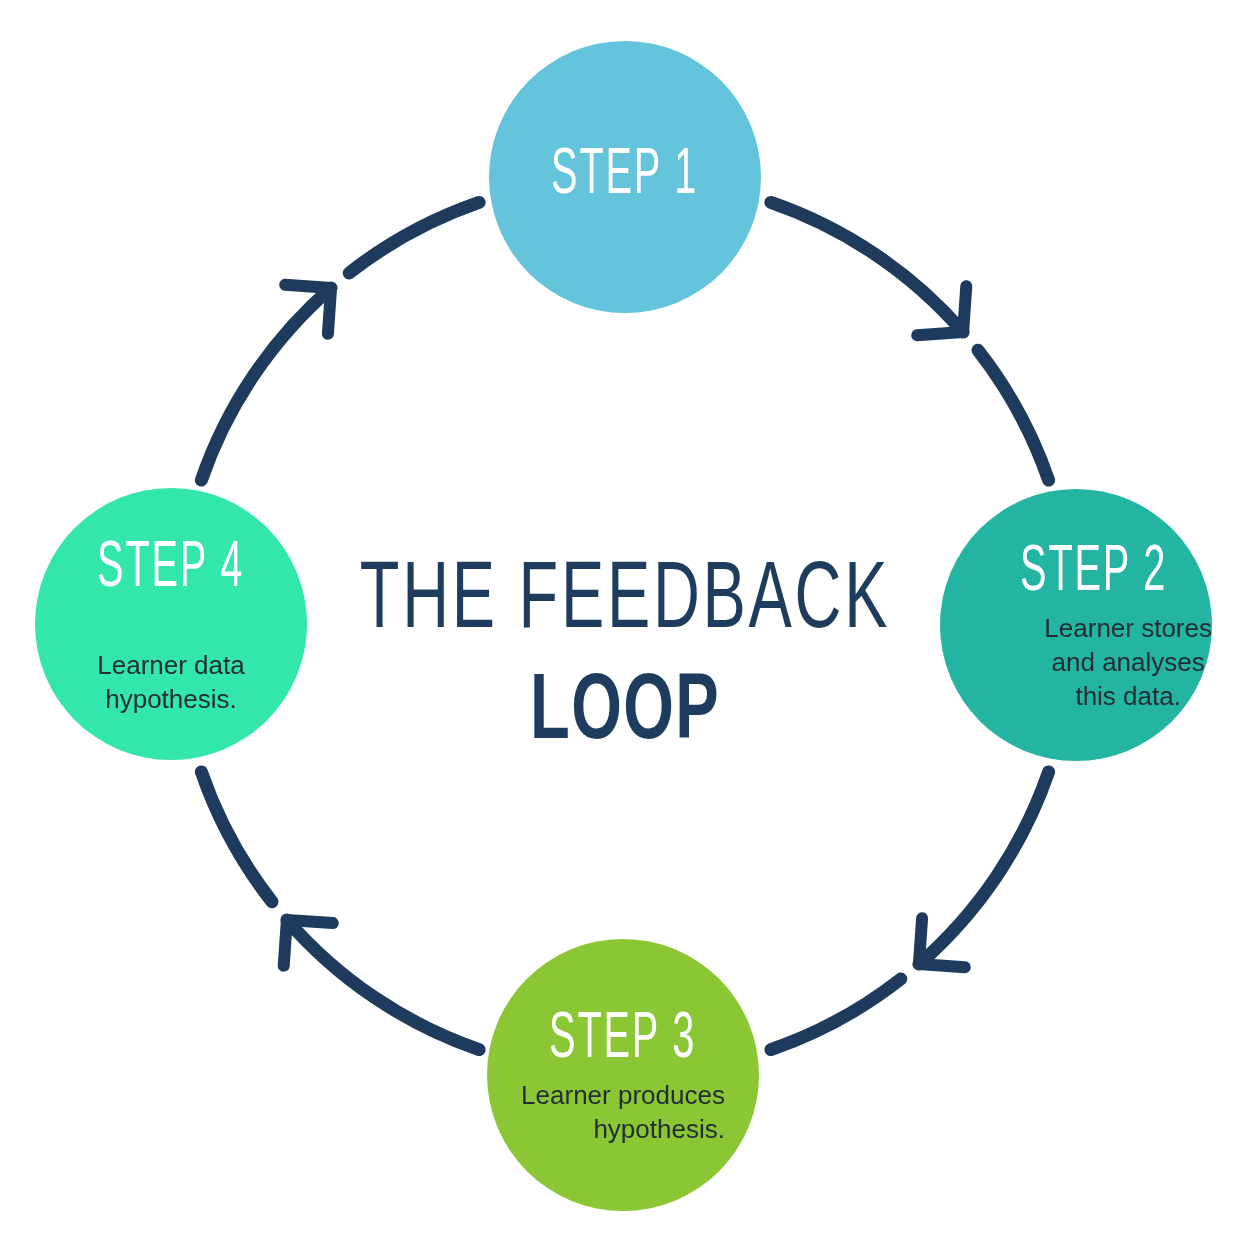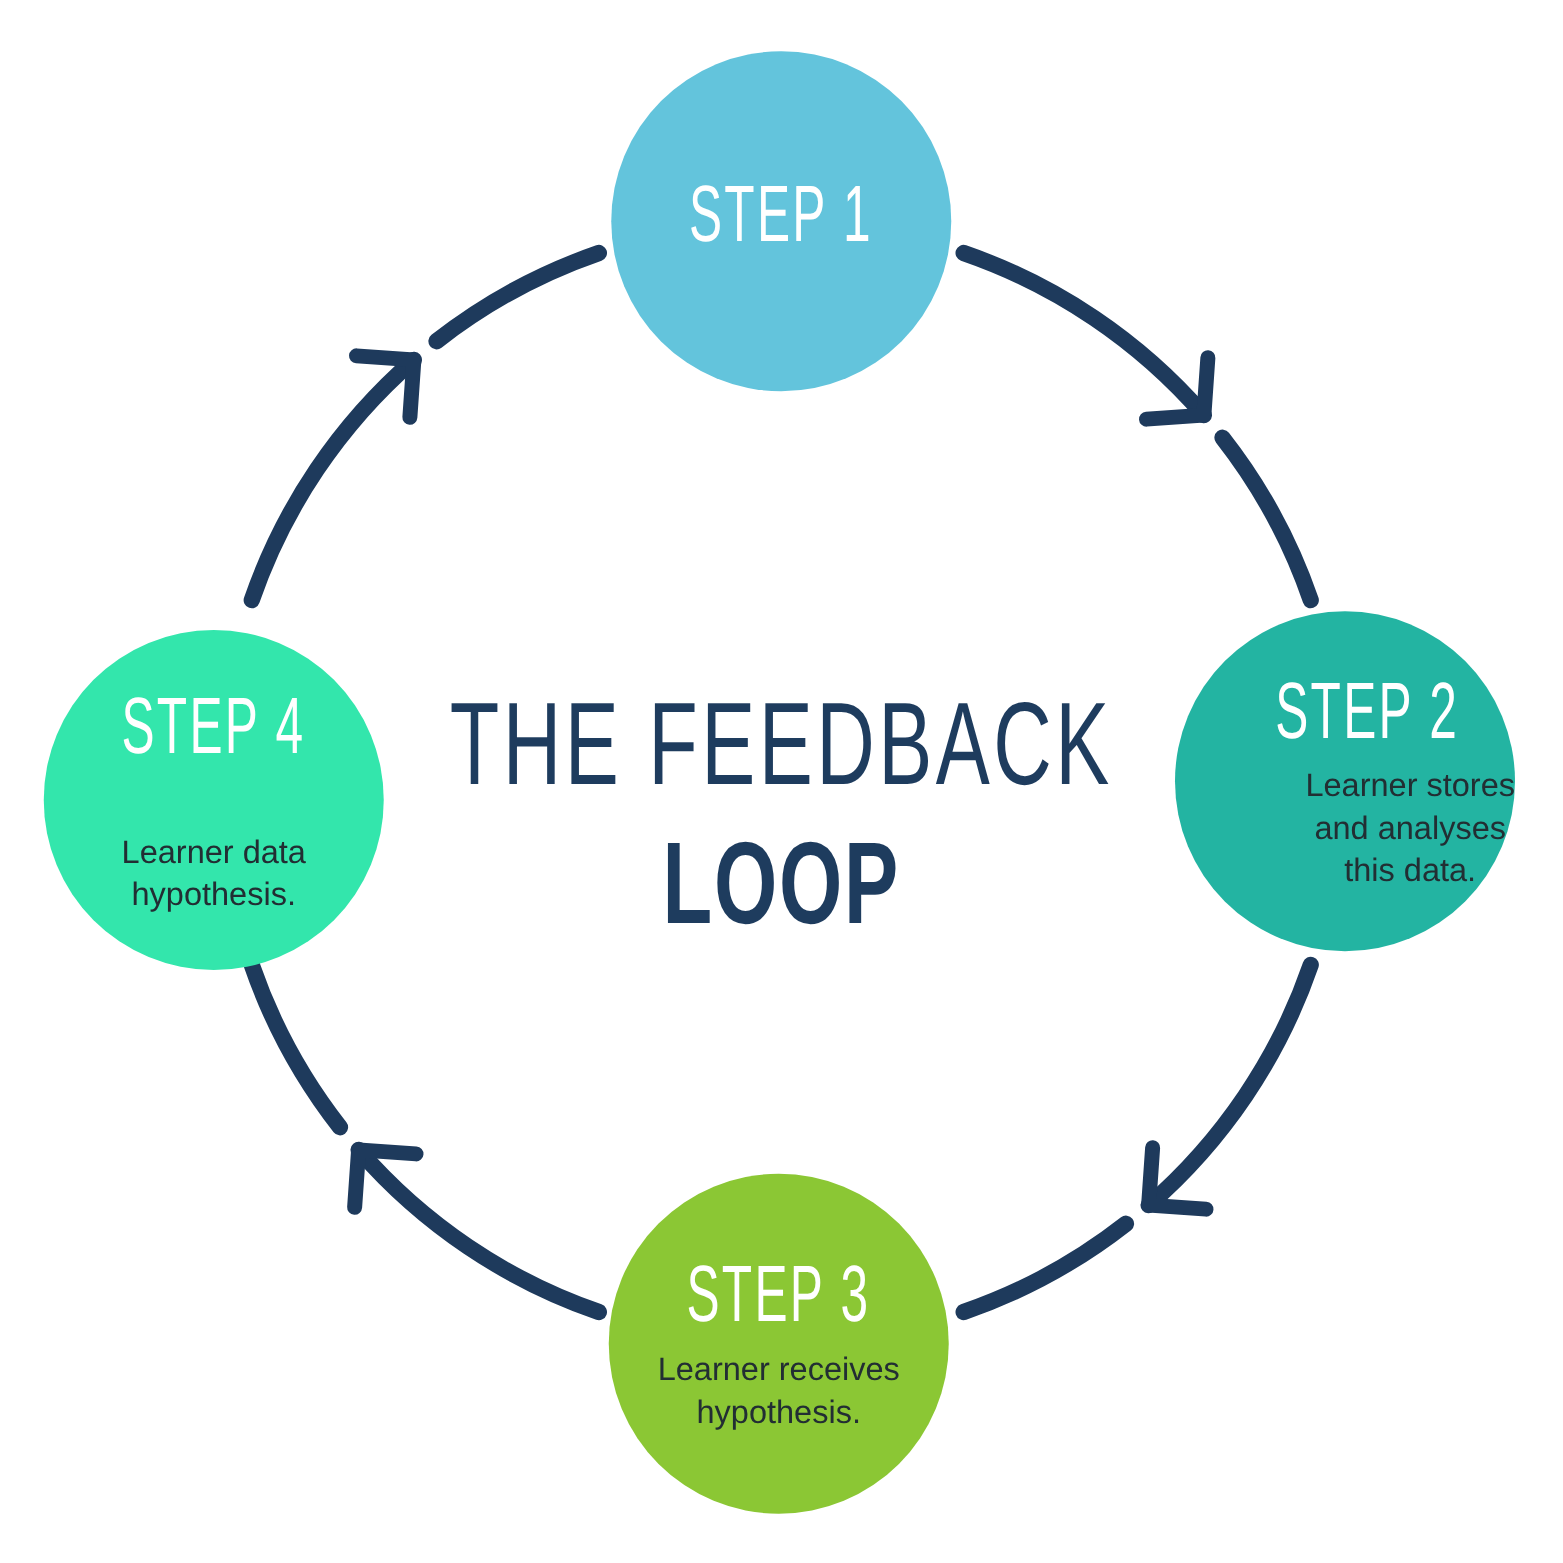--- a/index.html
+++ b/index.html
@@ -35,22 +35,22 @@
     width: 272px; height: 272px;
     border-radius: 50%;
     display: flex;
     flex-direction: column;
     align-items: center;
     justify-content: center;
     text-align: center;
   }
   .step-circle.pos-top    { left: 489px; top: 41px; align-items: center;  }
   .step-circle.pos-right  { left: 940px; top: 489px; }
-  .step-circle.pos-bottom { left: 487px; top: 939px; }
-  .step-circle.pos-left   { left: 35px;  top: 504px; gap: 41px; }
+  .step-circle.pos-bottom { left: 487px; top: 939px; text-align: right; }
+  .step-circle.pos-left   { left: 35px;  top: 488px; gap: 41px; }
   .step-label {
     color: #ffffff;
     font-size: 64px;
     font-weight: 400;
     line-height: 1;
     letter-spacing: 3px;
     white-space: nowrap;
     transform: scaleX(0.62);
     transform-origin: center center;
     margin-bottom: 12px;
@@ -122,21 +122,21 @@
 
   <div class="step-circle pos-right" style="background-color: rgb(35, 180, 162); align-items: flex-end;">
     <div class="step-label" style="color: rgb(255, 255, 255);">STEP 2</div>
     <div class="step-desc" style="color: rgb(34, 46, 51);">Learner stores
 and analyses
 this data.</div>
   </div>
 
   <div class="step-circle pos-bottom" style="background-color: rgb(139, 199, 52);">
     <div class="step-label" style="color: rgb(255, 255, 255);">STEP 3</div>
-    <div class="step-desc" style="color: rgb(34, 46, 51);">Learner receives
+    <div class="step-desc" style="color: rgb(34, 46, 51);">Learner produces
 hypothesis.</div>
   </div>
 
   <div class="step-circle pos-left" style="background-color: rgb(51, 230, 172);">
     <div class="step-label" style="color: rgb(255, 255, 255);">STEP 4</div>
     <div class="step-desc" style="color: rgb(34, 46, 51);">Learner data
 hypothesis.</div>
   </div>
 
 </div>

